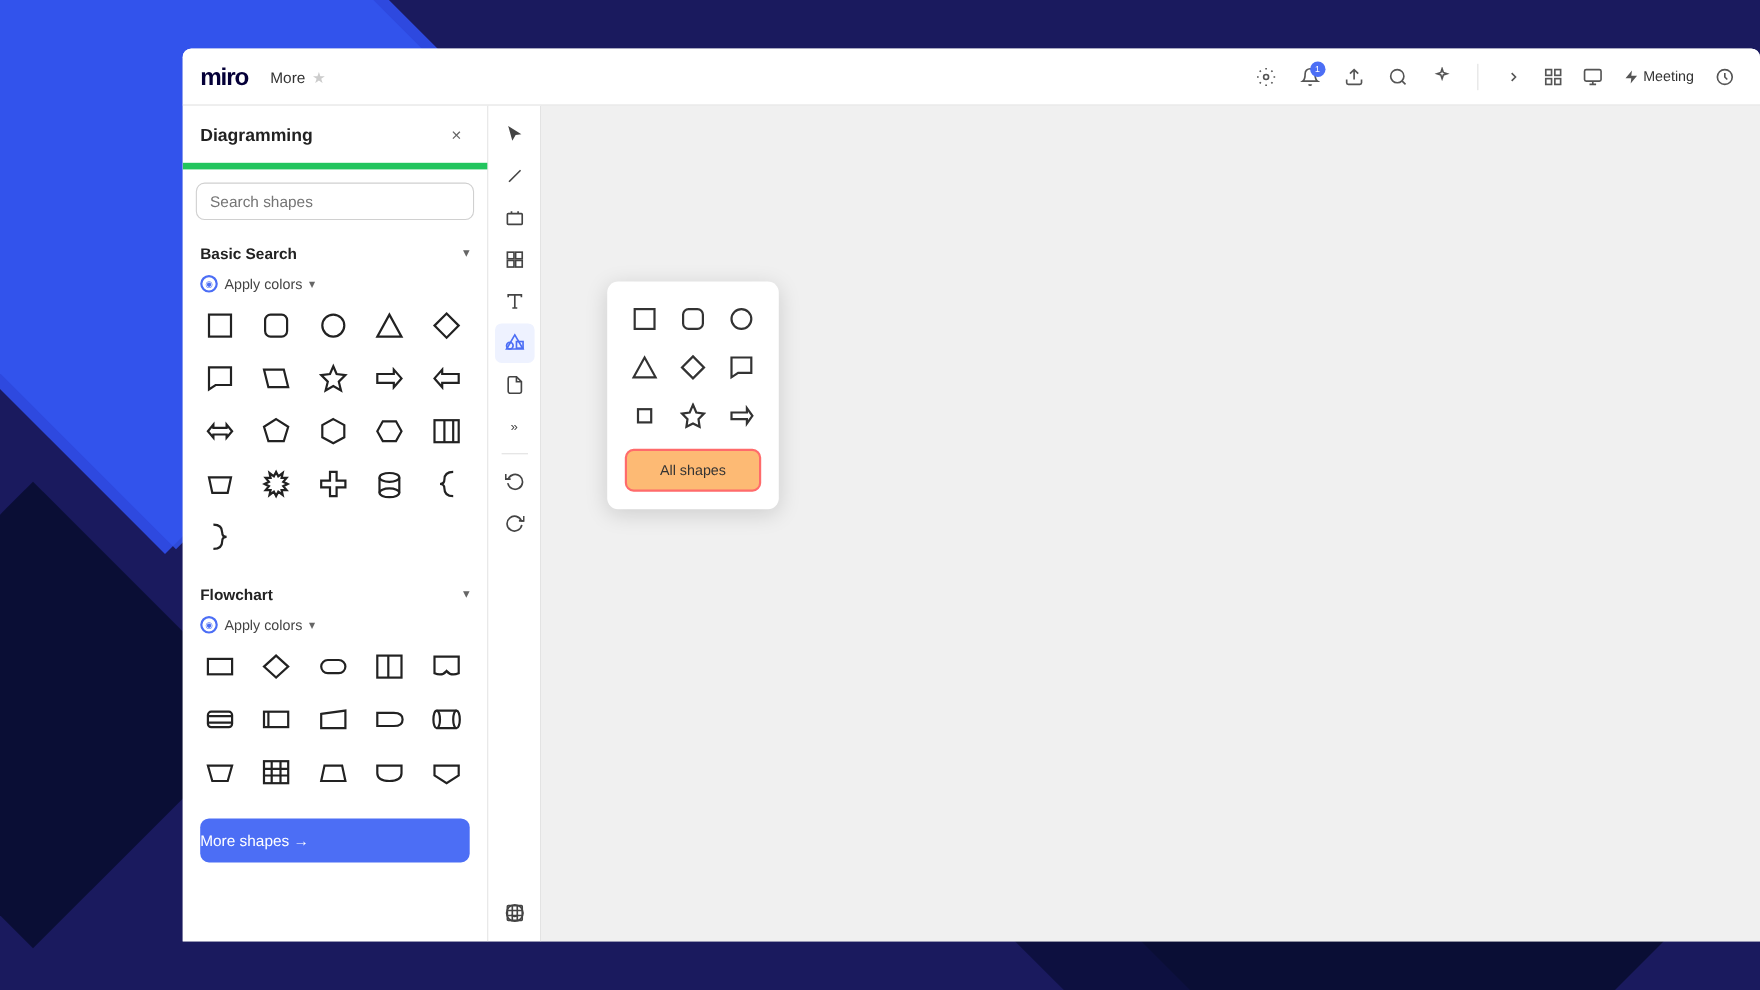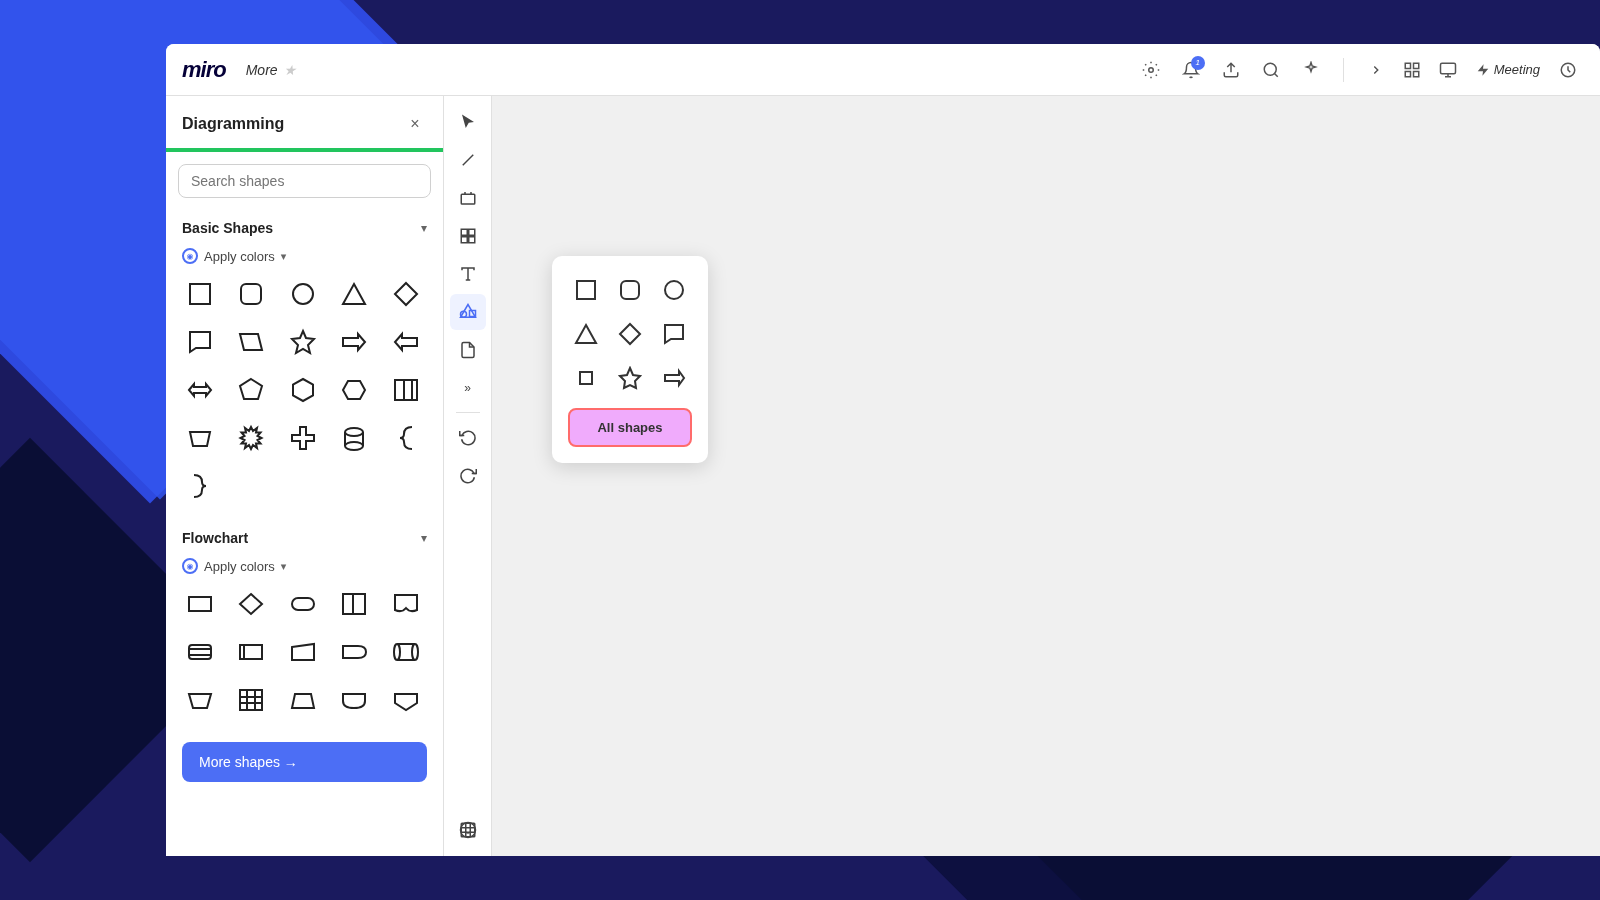--- a/index.html
+++ b/index.html
@@ -53,21 +53,20 @@
     
     .header {
       height: 52px;
       background: #fff;
       border-bottom: 1px solid #e0e0e0;
       display: flex;
       align-items: center;
       padding: 0 16px;
       gap: 12px;
       flex-shrink: 0;
-      font-style: italic;
     }
     .header-logo {
       font-size: 22px;
       font-weight: 700;
       color: #050038;
       letter-spacing: -1px;
       margin-right: 8px;
     }
     .header-project {
       display: flex;
@@ -118,21 +117,21 @@
       display: flex;
       flex-direction: column;
       flex-shrink: 0;
     }
 
     .panel-header {
       display: flex;
       align-items: center;
       justify-content: space-between;
       padding: 16px 16px 12px;
-      border-bottom: 4px solid #22c55e;
+      border-bottom: 6px solid #22c55e;
     }
     .panel-title {
       font-size: 16px;
       font-weight: 600;
       color: #222;
     }
     .panel-close {
       width: 24px; height: 24px;
       display: flex; align-items: center; justify-content: center;
       cursor: pointer;
@@ -202,21 +201,21 @@
       display: flex; align-items: center; justify-content: center;
       cursor: pointer;
       border-radius: 6px;
     }
     .shape-item svg {
       width: 28px; height: 28px;
     }
 
     .more-shapes-btn {
       margin: 8px 4px 12px;
-      padding: 12px 17px;
+      padding: 12px 0;
       background: #4c6ef5;
       color: #fff;
       border-radius: 8px;
       font-size: 14px;
       font-weight: 500;
       cursor: pointer;
       display: flex;
       align-items: center;
       gap: 8px;
     }
@@ -282,24 +281,24 @@
     }
     .popup-shape svg { width: 24px; height: 24px; }
 
     .all-shapes-btn {
       margin-top: 4px;
       padding: 10px 20px;
       border: 2px solid #ff6b6b;
       border-radius: 8px;
       color: #333;
       font-size: 13px;
-      font-weight: 700;
+      font-weight: 400;
       cursor: pointer;
       text-align: center;
-      background: #f0abfc;
+      background: #fdba74;
     }
 
     .divider-v {
       width: 1px;
       height: 24px;
       background: #e0e0e0;
       margin: 0 4px;
     }
   </style>
 </head>
@@ -399,21 +398,21 @@
         <span class="panel-close">×</span>
       </div>
 
       <div class="panel-search">
         <input type="text" class="search-input" placeholder="Search shapes" style="">
       </div>
 
       <div class="panel-content">
 
         <div class="section-header">
-          <span class="section-title">Basic Shapes</span>
+          <span class="section-title">Basic Search</span>
           <span class="chevron">▾</span>
         </div>
 
         <div class="apply-colors">
           <div class="apply-colors-icon">◉</div>
           <span>Apply colors</span>
           <span style="font-size:11px;color:#666;">▾</span>
         </div>
 
         <div class="shapes-grid">

